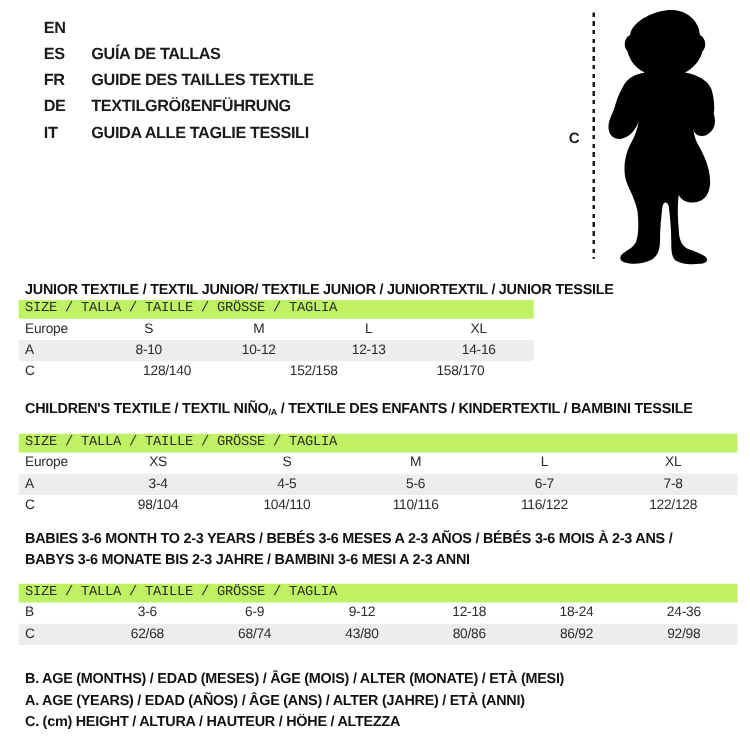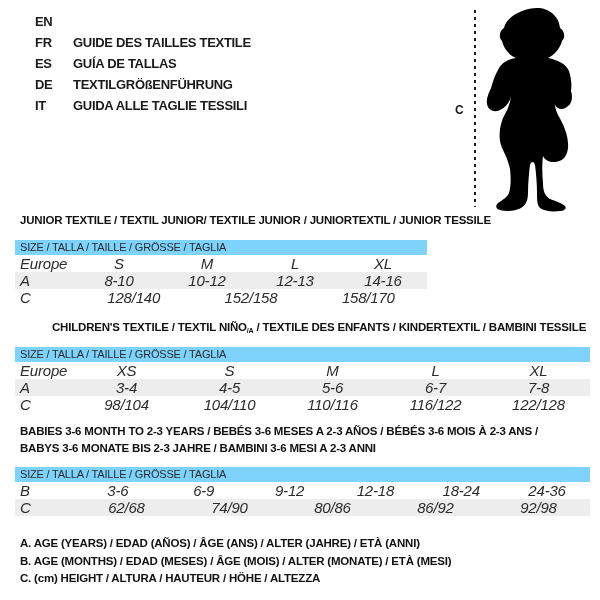--- a/index.html
+++ b/index.html
@@ -23,45 +23,45 @@
   
   .section-title{
     position:absolute;left:20px;font-size:11.5px;font-weight:bold;color:#111;
     letter-spacing:-0.2px;white-space:nowrap;line-height:17px;
   }
   .sub{font-size:0.62em;vertical-align:-0.3em;}
   .size-table{position:absolute;left:15px;}
   .t-narrow{width:412px;}
   .t-wide{width:575px;}
   .size-bar{
-    height:15px;line-height:15px;background:#7dd3fc;color:#2b2b2b;
-    font-size:11px;padding-left:5px;box-sizing:border-box;letter-spacing:-0.2px;
-  }
-  .t-row{display:flex;height:17px;line-height:17px;font-size:15px;color:#2b2b2b;font-style:italic;}
+    height:15px;line-height:15px;background:#bef264;color:#2b2b2b;
+    font-size:11px;padding-left:5px;box-sizing:border-box;letter-spacing:-0.2px;font-family:Liberation Mono, monospace;
+  }
+  .t-row{display:flex;height:17px;line-height:17px;font-size:11px;color:#2b2b2b;}
   .t-row.shaded{background:#ededed;}
   .cell{flex:1;text-align:center;letter-spacing:-0.2px;}
   .cell.c0{flex:0 0 55px;text-align:left;padding-left:5px;}
   
   .notes{position:absolute;left:20px;top:535px;}
   .note-line{font-size:11.5px;font-weight:bold;color:#111;line-height:17.5px;letter-spacing:-0.2px;white-space:nowrap;}
 </style>
 </head>
 <body>
 
 <div class="lang-list">
   <div class="lang-row">
     <span class="lang-code">EN</span>
   </div>
   <div class="lang-row">
+    <span class="lang-code">ES</span>
+    <span class="lang-title">GUÍA DE TALLAS</span>
+  </div>
+  <div class="lang-row">
     <span class="lang-code">FR</span>
     <span class="lang-title">GUIDE DES TAILLES TEXTILE</span>
-  </div>
-  <div class="lang-row">
-    <span class="lang-code">ES</span>
-    <span class="lang-title">GUÍA DE TALLAS</span>
   </div>
   <div class="lang-row">
     <span class="lang-code">DE</span>
     <span class="lang-title">TEXTILGRÖßENFÜHRUNG</span>
   </div>
   <div class="lang-row">
     <span class="lang-code">IT</span>
     <span class="lang-title">GUIDA ALLE TAGLIE TESSILI</span>
   </div>
 </div>
@@ -104,21 +104,21 @@
     C14 106 8 103 7 97
     C6 91 9 86 11 81
     C13 74 15 68 18 63
     C21 56 28 52 36 51
     C29 48 24 42 22 34
     C18 30 20 23 24 21
     C26 9 45 1 57 1
     Z"></path>
 </svg>
 
-<div class="section-title" style="top:212px;">JUNIOR TEXTILE / TEXTIL JUNIOR/ TEXTILE JUNIOR / JUNIORTEXTIL / JUNIOR TESSILE</div>
+<div class="section-title" style="top:224px;">JUNIOR TEXTILE / TEXTIL JUNIOR/ TEXTILE JUNIOR / JUNIORTEXTIL / JUNIOR TESSILE</div>
 <div class="size-table t-narrow" style="top:240px;">
   <div class="size-bar">SIZE / TALLA / TAILLE / GRÖSSE / TAGLIA</div>
   <div class="t-row">
     <span class="cell c0">Europe</span>
     <span class="cell">S</span>
     <span class="cell">M</span>
     <span class="cell">L</span>
     <span class="cell">XL</span>
   </div>
   <div class="t-row shaded">
@@ -129,21 +129,21 @@
     <span class="cell">14-16</span>
   </div>
   <div class="t-row">
     <span class="cell c0">C</span>
     <span class="cell">128/140</span>
     <span class="cell">152/158</span>
     <span class="cell">158/170</span>
   </div>
 </div>
 
-<div class="section-title" style="top:319px;margin-left:32px;"><span>CHILDREN'S TEXTILE / TEXTIL NIÑO</span><span class="sub">/A</span><span> / TEXTILE DES ENFANTS / KINDERTEXTIL / BAMBINI TESSILE</span></div>
+<div class="section-title" style="top:319px;"><span>CHILDREN'S TEXTILE / TEXTIL NIÑO</span><span class="sub">/A</span><span> / TEXTILE DES ENFANTS / KINDERTEXTIL / BAMBINI TESSILE</span></div>
 <div class="size-table t-wide" style="top:347px;">
   <div class="size-bar">SIZE / TALLA / TAILLE / GRÖSSE / TAGLIA</div>
   <div class="t-row">
     <span class="cell c0">Europe</span>
     <span class="cell">XS</span>
     <span class="cell">S</span>
     <span class="cell">M</span>
     <span class="cell">L</span>
     <span class="cell">XL</span>
   </div>
@@ -176,24 +176,25 @@
     <span class="cell">3-6</span>
     <span class="cell">6-9</span>
     <span class="cell">9-12</span>
     <span class="cell">12-18</span>
     <span class="cell">18-24</span>
     <span class="cell">24-36</span>
   </div>
   <div class="t-row shaded">
     <span class="cell c0">C</span>
     <span class="cell">62/68</span>
-    <span class="cell">74/90</span>
+    <span class="cell">68/74</span>
+    <span class="cell">43/80</span>
     <span class="cell">80/86</span>
     <span class="cell">86/92</span>
     <span class="cell">92/98</span>
   </div>
 </div>
 
 <div class="notes">
+  <div class="note-line">B. AGE (MONTHS) / EDAD (MESES) / ÂGE (MOIS) / ALTER (MONATE) / ETÀ (MESI)</div>
   <div class="note-line">A. AGE (YEARS) / EDAD (AÑOS) / ÂGE (ANS) / ALTER (JAHRE) / ETÀ (ANNI)</div>
-  <div class="note-line">B. AGE (MONTHS) / EDAD (MESES) / ÂGE (MOIS) / ALTER (MONATE) / ETÀ (MESI)</div>
   <div class="note-line">C. (cm) HEIGHT / ALTURA / HAUTEUR / HÖHE / ALTEZZA</div>
 </div>
 
 </body></html>

